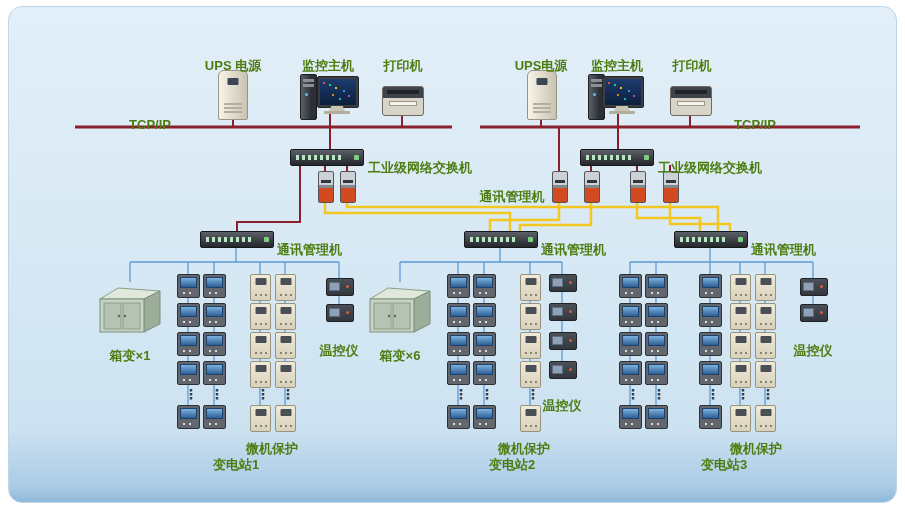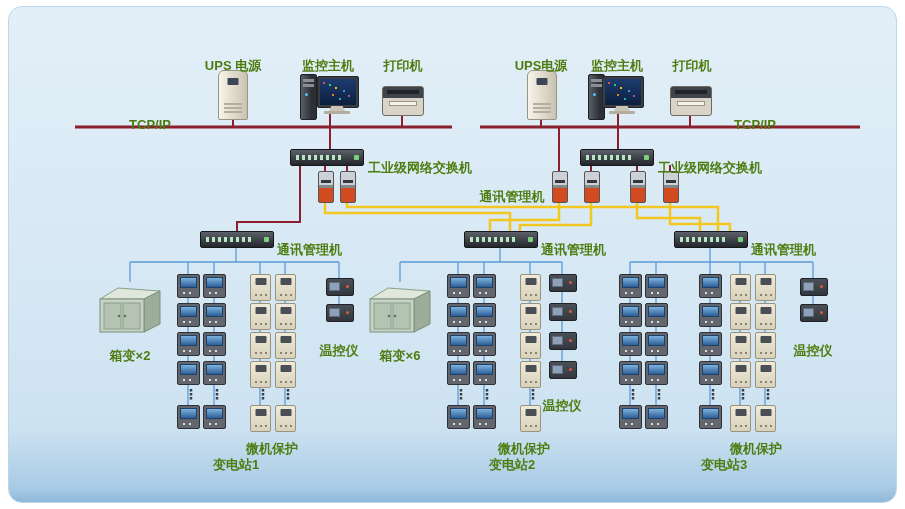--- a/index.html
+++ b/index.html
@@ -280,21 +280,21 @@
   <div class="lbl" style="left:668px;top:48px;width:48px">打印机</div>
   <div class="lbl" style="left:731px;top:107px;width:48px">TCP/IP</div>
   <div class="lbl left" style="left:658px;top:150px;width:115px">工业级网络交换机</div>
 
   <div class="lbl" style="left:478px;top:179px;width:68px">通讯管理机</div>
 
   <div class="lbl left" style="left:277px;top:232px;width:70px">通讯管理机</div>
   <div class="lbl left" style="left:541px;top:232px;width:70px">通讯管理机</div>
   <div class="lbl left" style="left:751px;top:232px;width:70px">通讯管理机</div>
 
-  <div class="lbl" style="left:100px;top:338px;width:60px">箱变×2</div>
+  <div class="lbl" style="left:100px;top:338px;width:60px">箱变×1</div>
   <div class="lbl" style="left:370px;top:338px;width:60px">箱变×6</div>
 
   <div class="lbl" style="left:318px;top:333px;width:42px">温控仪</div>
   <div class="lbl" style="left:541px;top:388px;width:42px">温控仪</div>
   <div class="lbl" style="left:792px;top:333px;width:42px">温控仪</div>
 
   <div class="lbl" style="left:244px;top:431px;width:56px">微机保护</div>
   <div class="lbl" style="left:496px;top:431px;width:56px">微机保护</div>
   <div class="lbl" style="left:728px;top:431px;width:56px">微机保护</div>
 

